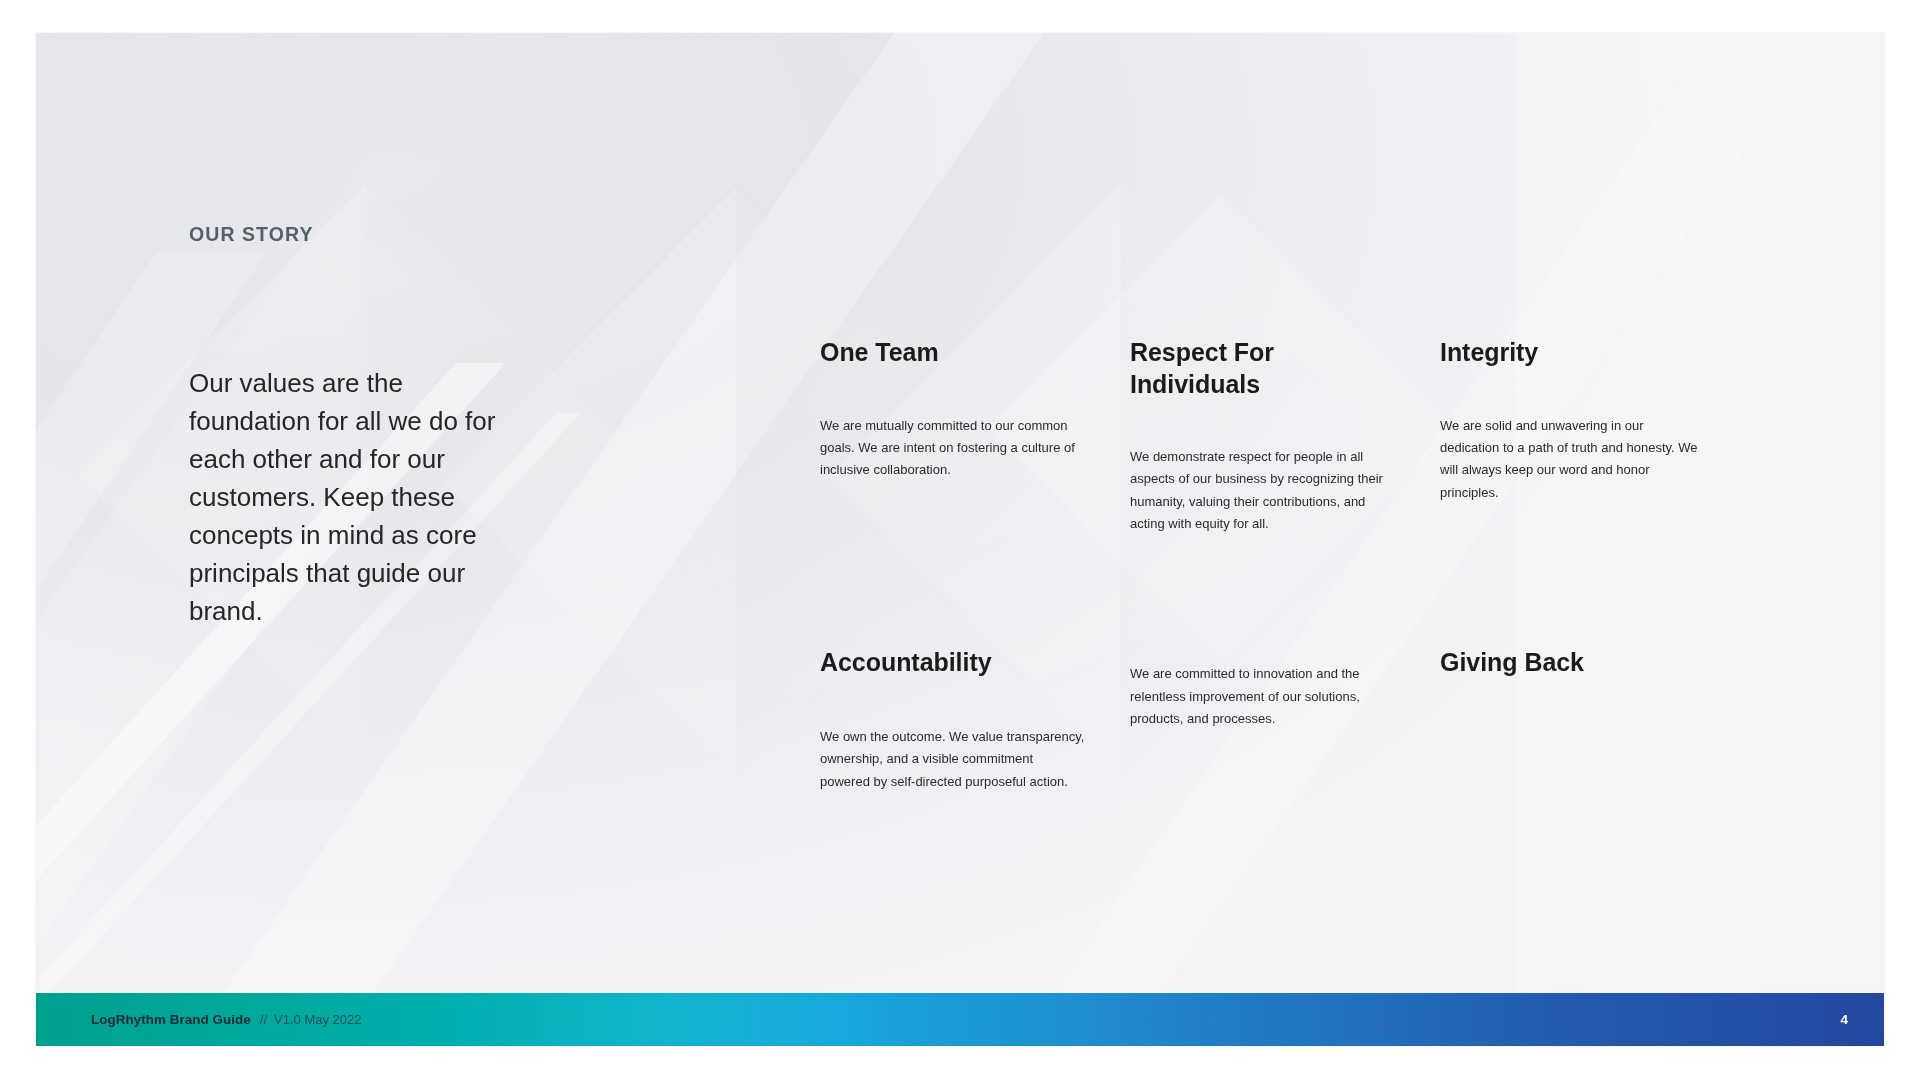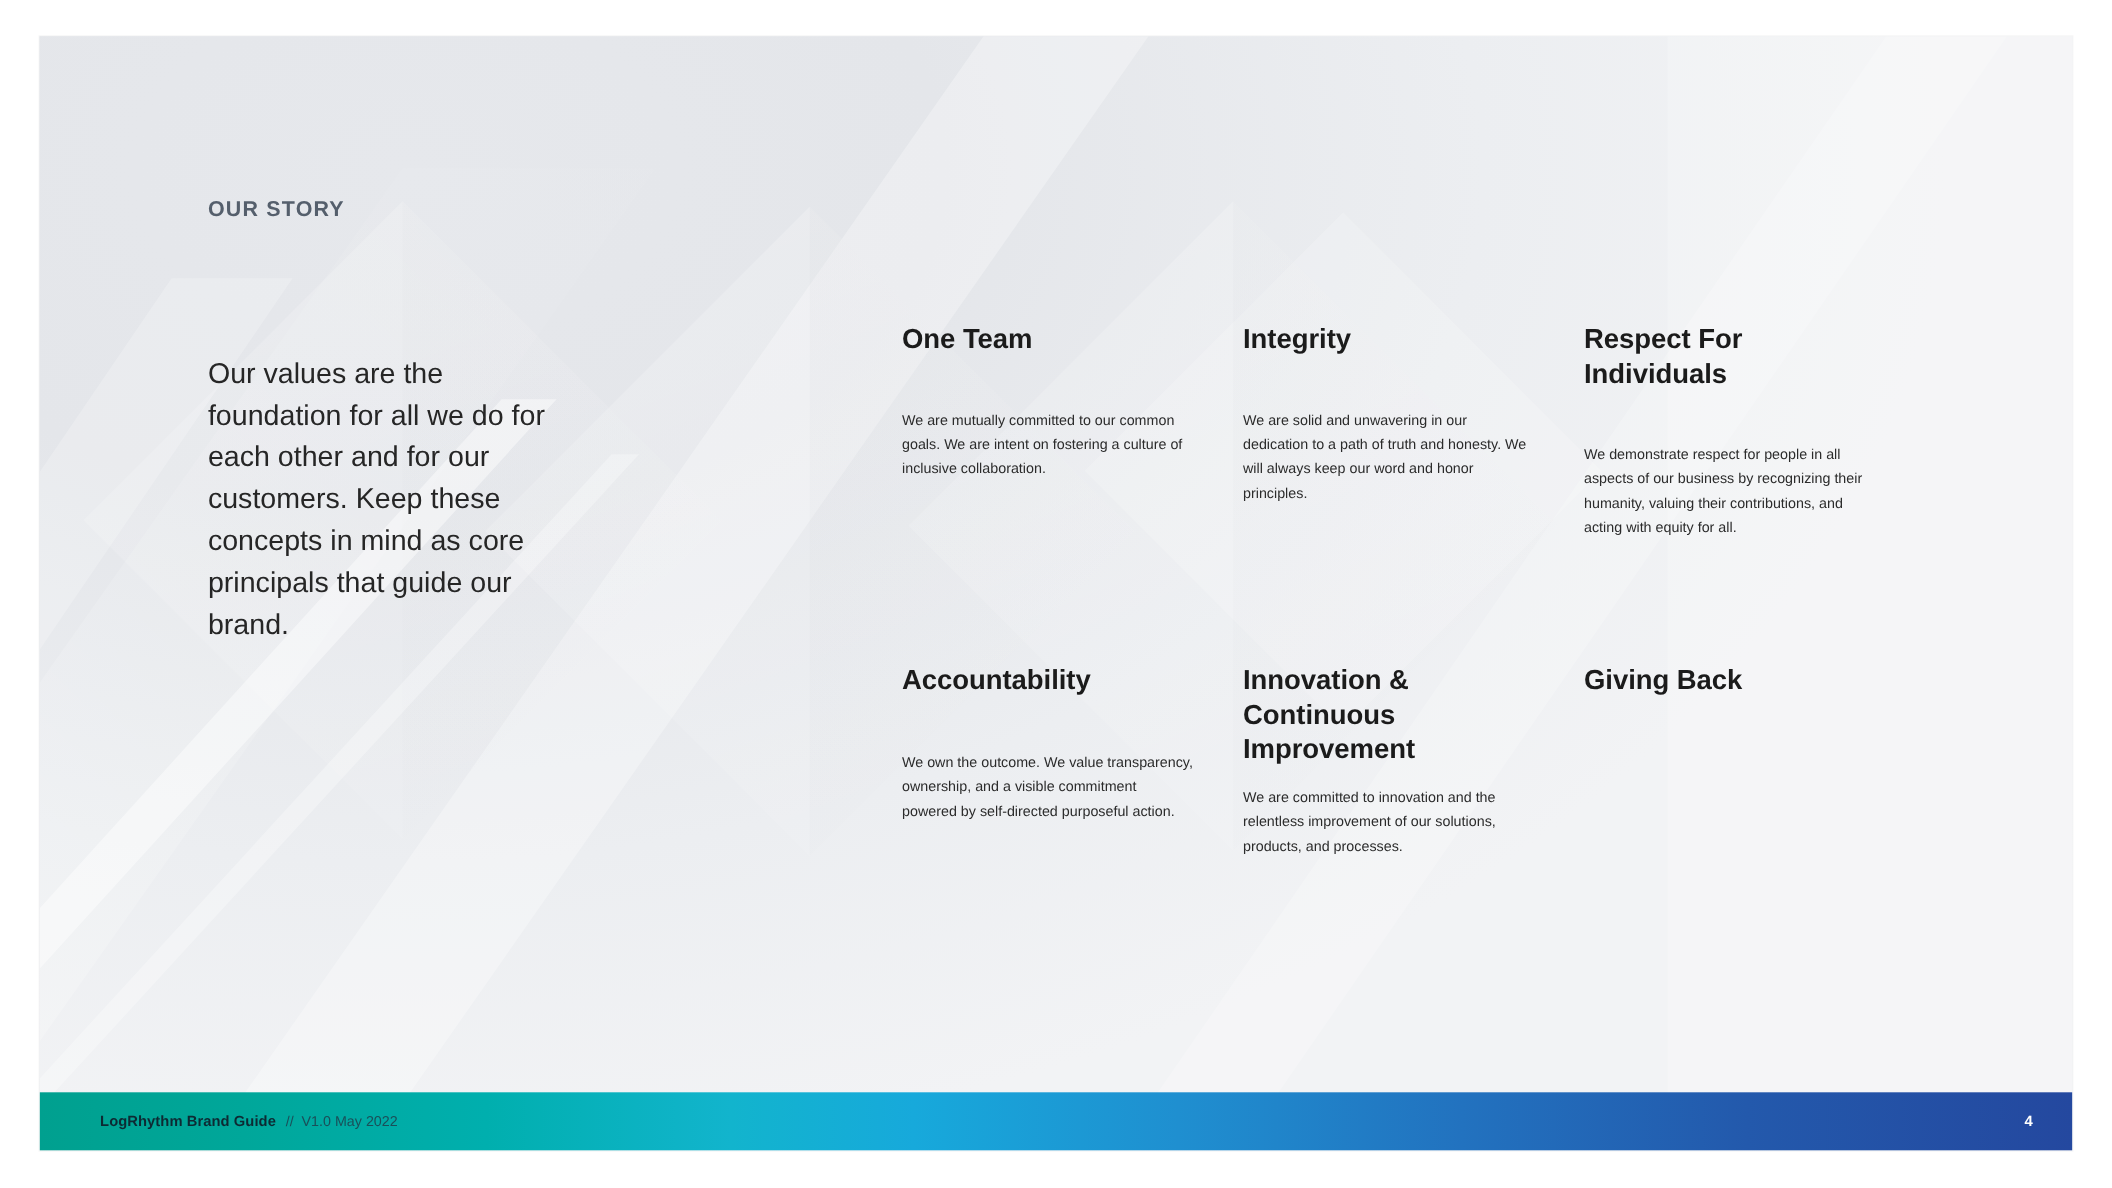--- a/index.html
+++ b/index.html
@@ -35,20 +35,21 @@
     position: absolute;
     inset: 0;
     pointer-events: none;
   }
   #bg-pattern svg { display: block; width: 100%; height: 100%; }
 
   
   #content {
     position: absolute;
     inset: 0;
+    margin-top: 44px;
   }
 
   #eyebrow-heading {
     position: absolute;
     left: 153px;
     top: 146px;
     font-size: 19.5px;
     font-weight: bold;
     letter-spacing: 0.055em;
     color: #555f6c;
@@ -214,36 +215,35 @@
     <p id="intro-paragraph">Our values are the foundation for all we do for each other and for our customers. Keep these concepts in mind as core principals that guide our brand.</p>
 
     <div id="values-grid">
 
       <div class="value-card row-1">
         <div class="value-title">One Team</div>
         <div class="value-body">We are mutually committed to our common goals. We are intent on fostering a culture of inclusive collaboration.</div>
       </div>
 
       <div class="value-card row-1">
+        <div class="value-title">Respect For Individuals</div>
+        <div class="value-body">We demonstrate respect for people in all aspects of our business by recognizing their humanity, valuing their contributions, and acting with equity for all.</div>
+      </div>
+
+      <div class="value-card row-1">
         <div class="value-title">Integrity</div>
         <div class="value-body">We are solid and unwavering in our dedication to a path of truth and honesty. We will always keep our word and honor principles.</div>
-      </div>
-
-      <div class="value-card row-1">
-        <div class="value-title">Respect For Individuals</div>
-        <div class="value-body">We demonstrate respect for people in all aspects of our business by recognizing their humanity, valuing their contributions, and acting with equity for all.</div>
       </div>
 
       <div class="value-card row-2">
         <div class="value-title">Accountability</div>
         <div class="value-body">We own the outcome. We value transparency, ownership, and a visible commitment powered by self-directed purposeful action.</div>
       </div>
 
       <div class="value-card row-2 two-line">
-        <div class="value-title">Innovation &amp; Continuous Improvement</div>
         <div class="value-body">We are committed to innovation and the relentless improvement of our solutions, products, and processes.</div>
       </div>
 
       <div class="value-card row-2">
         <div class="value-title">Giving Back</div>
       </div>
 
     </div>
   </div>
 

